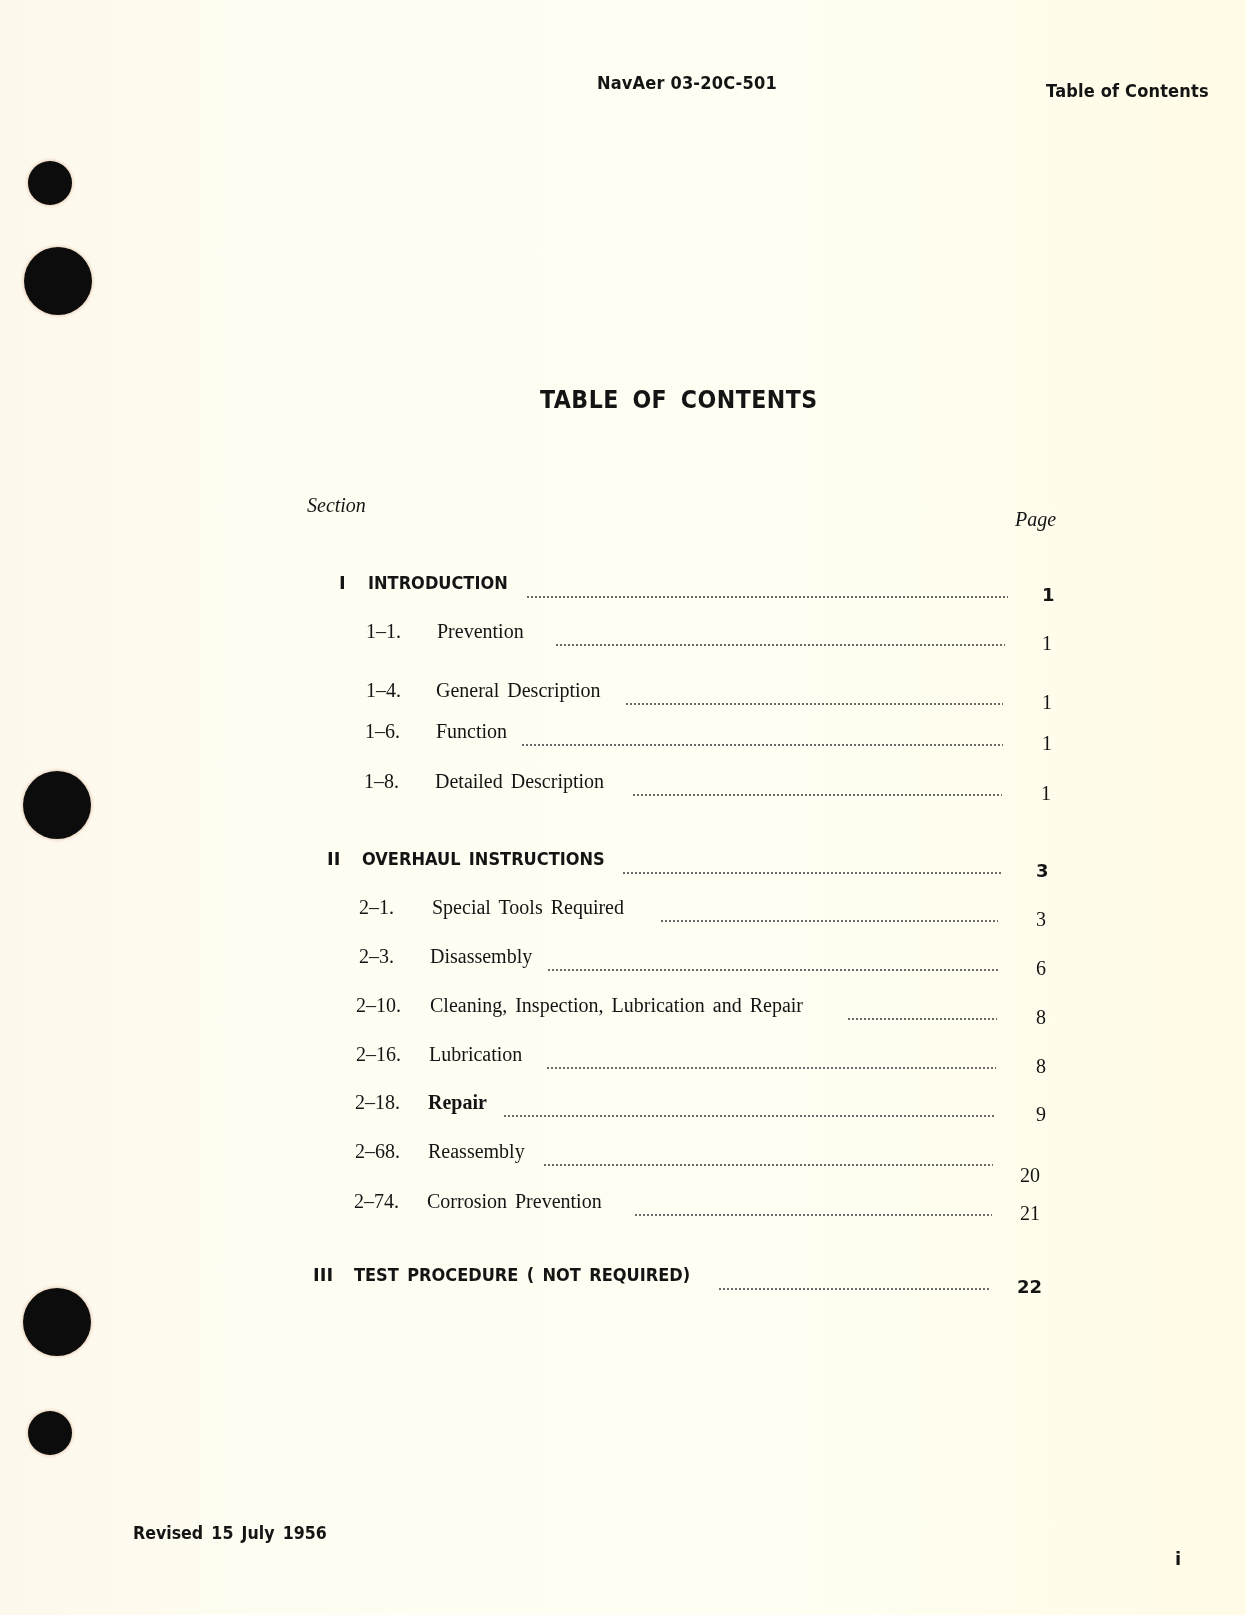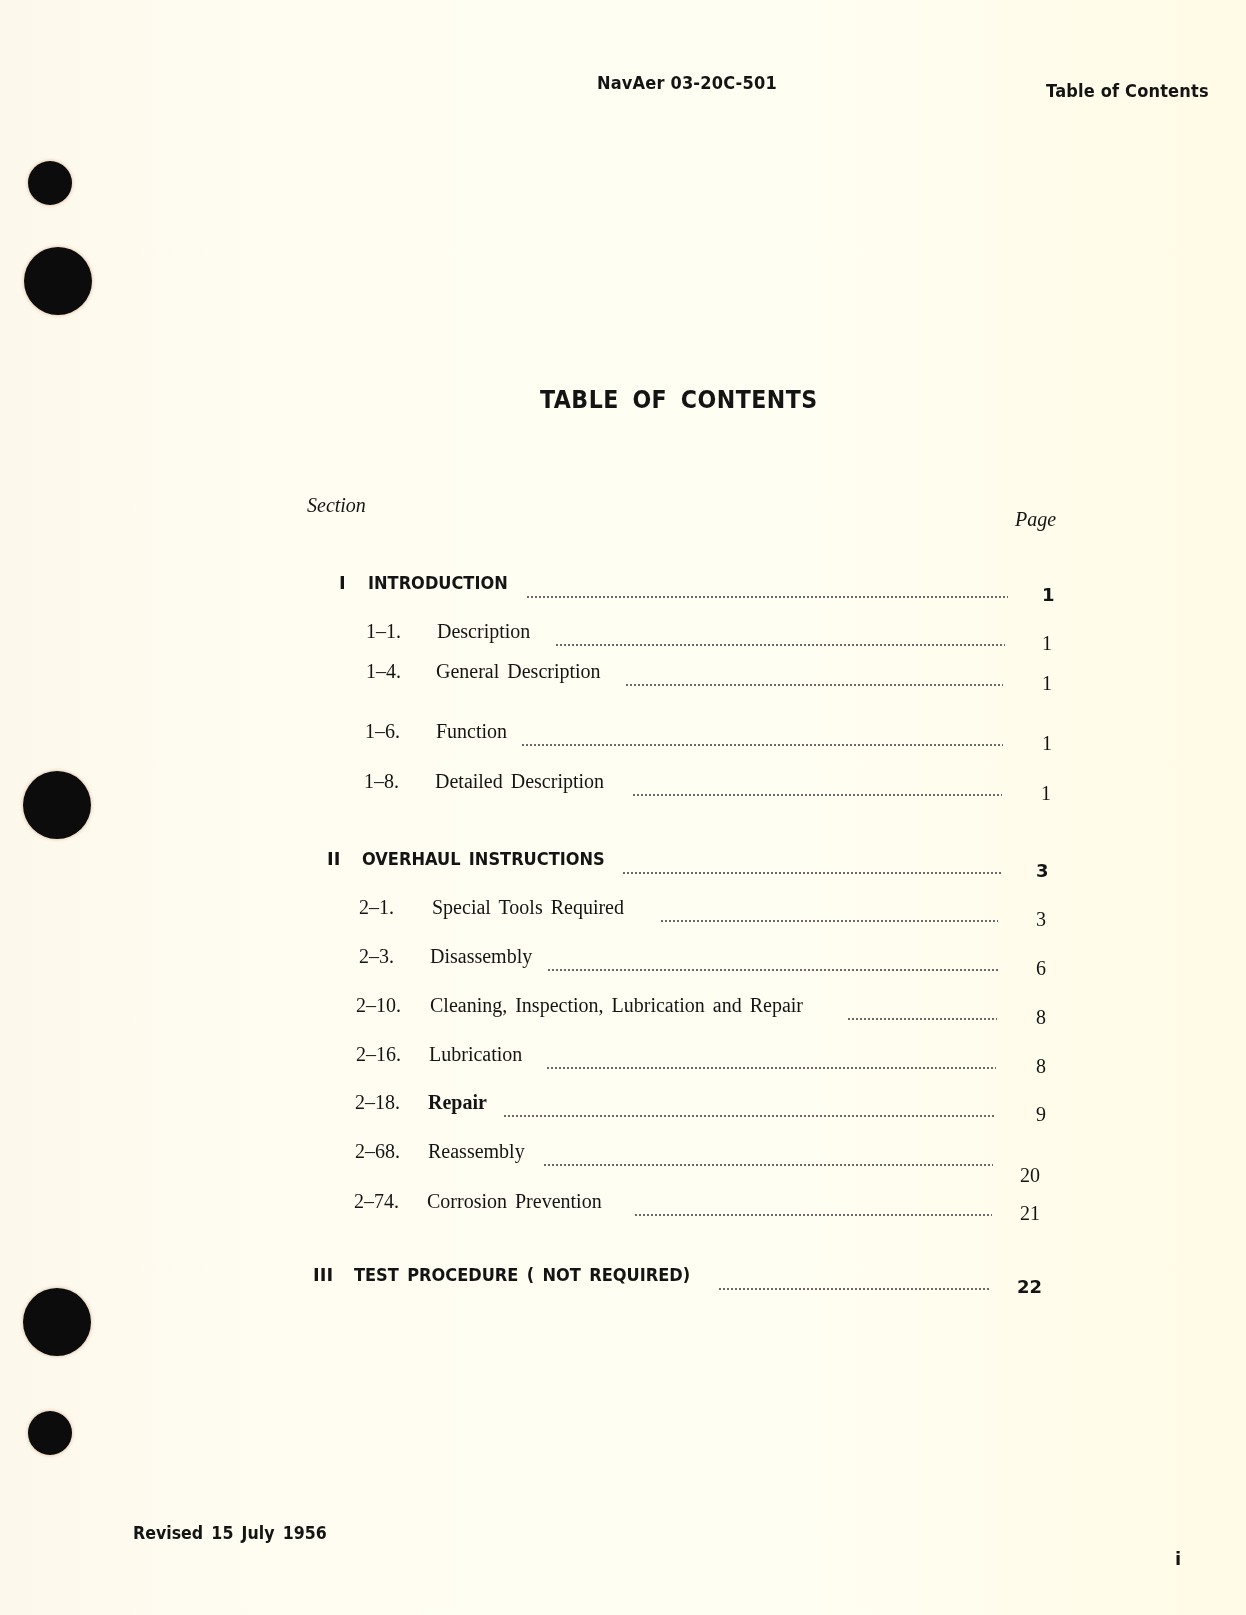--- a/index.html
+++ b/index.html
@@ -135,25 +135,25 @@
   <div class="col-label" style="left:1015px; top:508px;">Page</div>
 
   <div class="toc-row sec" style="top:572px;">
     <span class="num" style="left:339px;">I</span>
     <span class="text" style="left:368px;">INTRODUCTION</span>
     <span class="dots" style="left:526px; width:482px; top:24px;"></span>
     <span class="pg" style="left:1042px; top:12px;">1</span>
   </div>
   <div class="toc-row sub" style="top:620px;">
     <span class="num" style="left:366px;">1–1.</span>
-    <span class="text" style="left:437px;">Description</span>
+    <span class="text" style="left:437px;">Prevention</span>
     <span class="dots" style="left:555px; width:450px; top:24px;"></span>
     <span class="pg" style="left:1042px; top:12px;">1</span>
   </div>
-  <div class="toc-row sub" style="top:660px;">
+  <div class="toc-row sub" style="top:679px;">
     <span class="num" style="left:366px;">1–4.</span>
     <span class="text" style="left:436px;">General Description</span>
     <span class="dots" style="left:625px; width:378px; top:24px;"></span>
     <span class="pg" style="left:1042px; top:12px;">1</span>
   </div>
   <div class="toc-row sub" style="top:720px;">
     <span class="num" style="left:365px;">1–6.</span>
     <span class="text" style="left:436px;">Function</span>
     <span class="dots" style="left:521px; width:482px; top:24px;"></span>
     <span class="pg" style="left:1042px; top:12px;">1</span>

